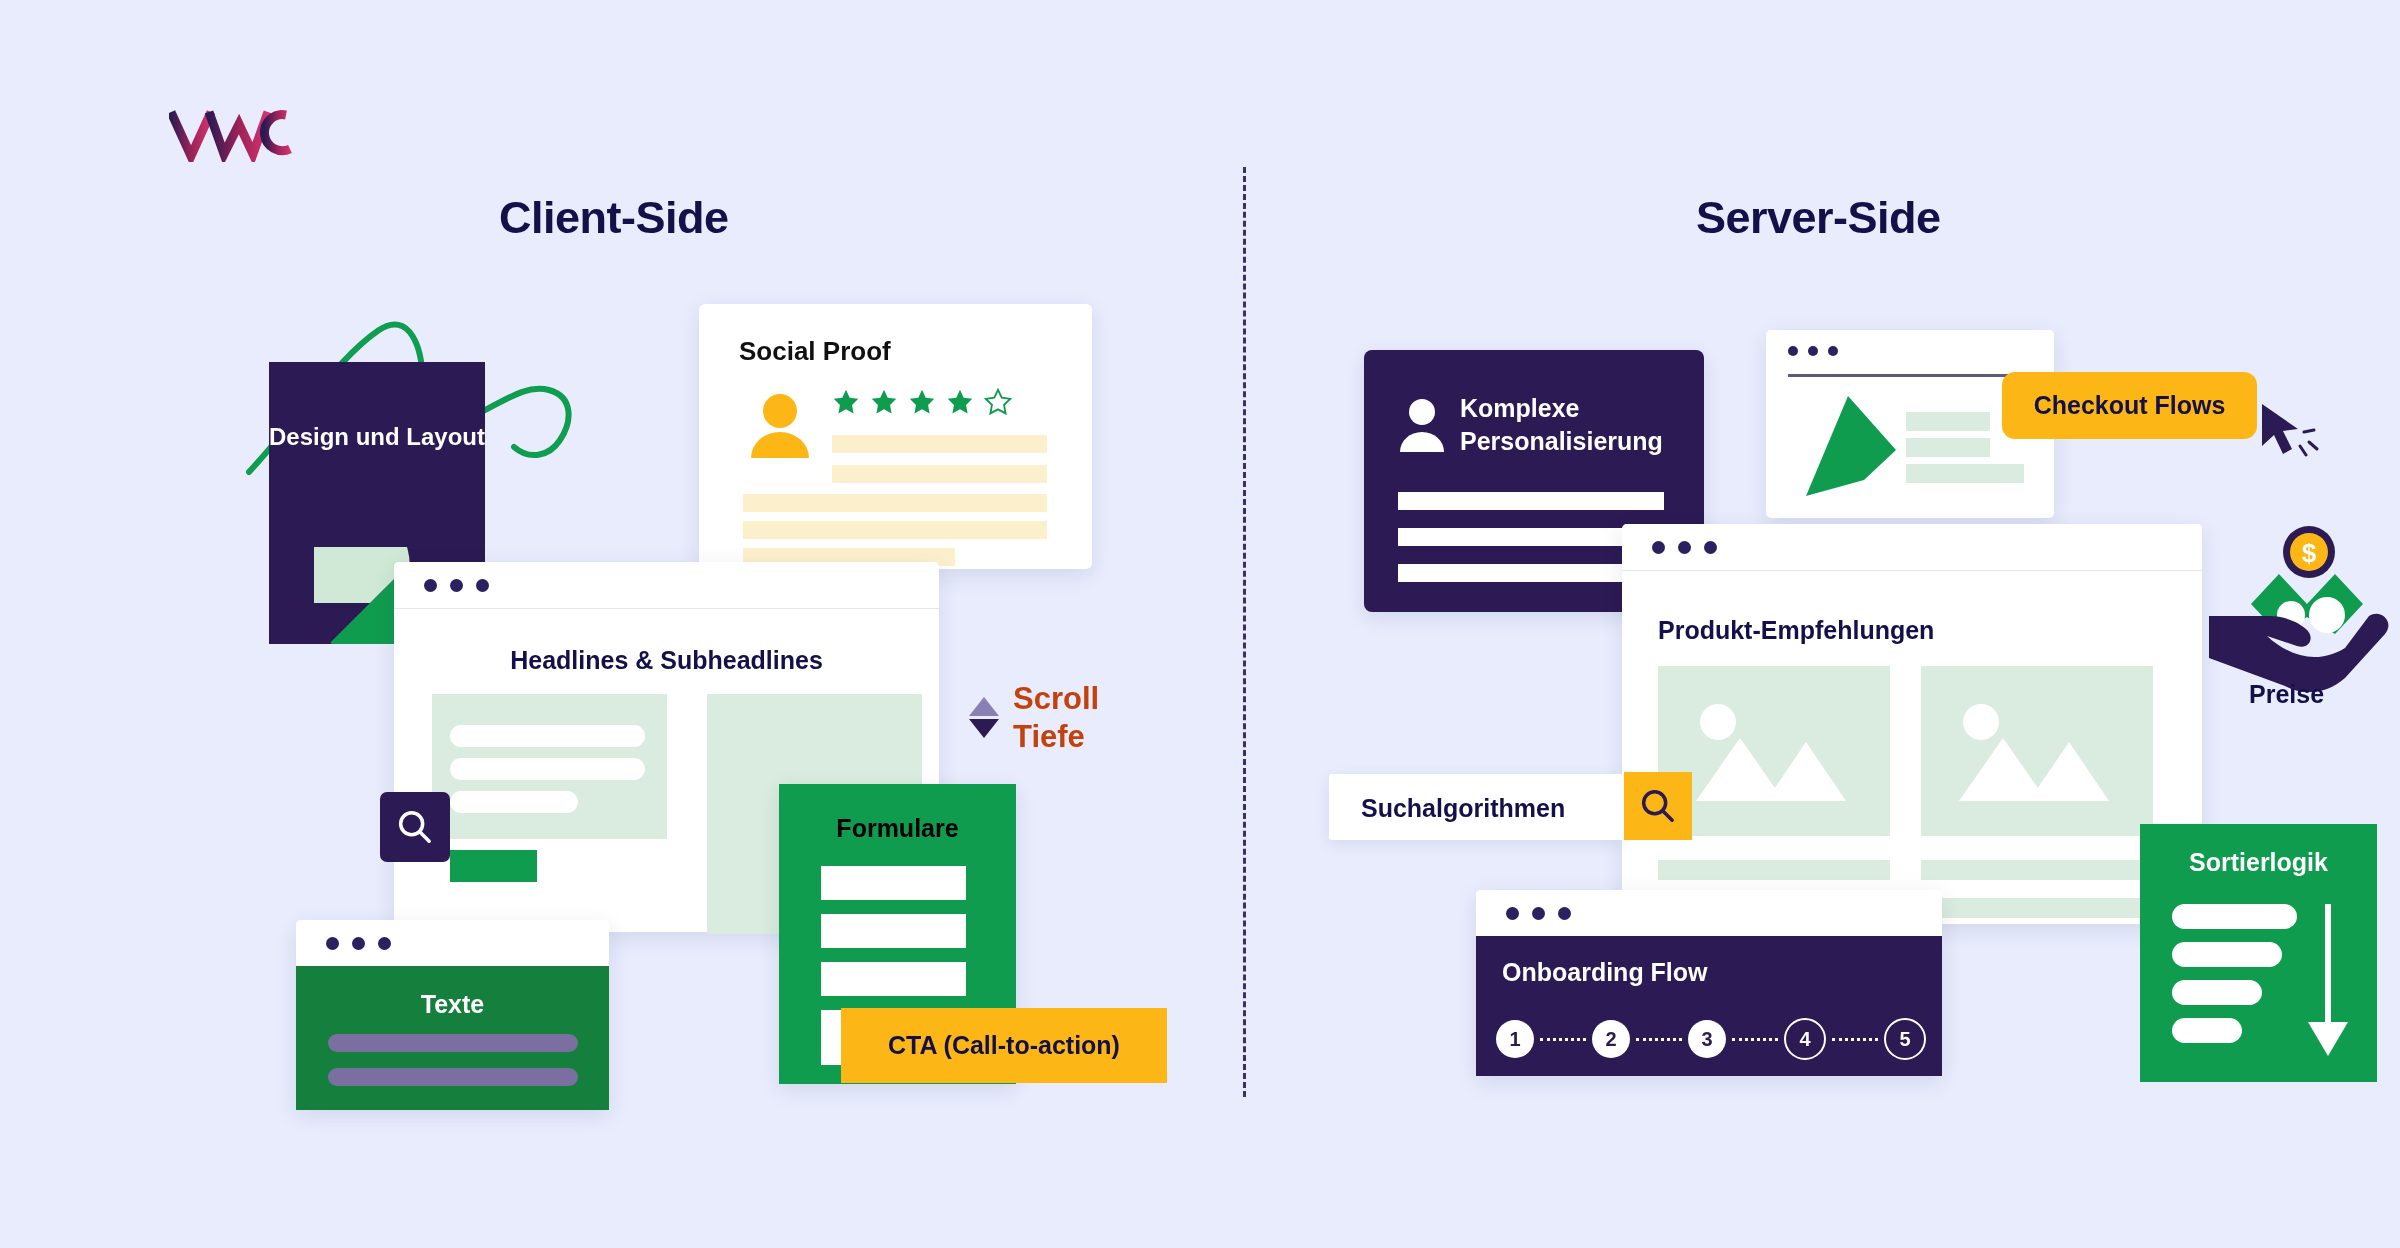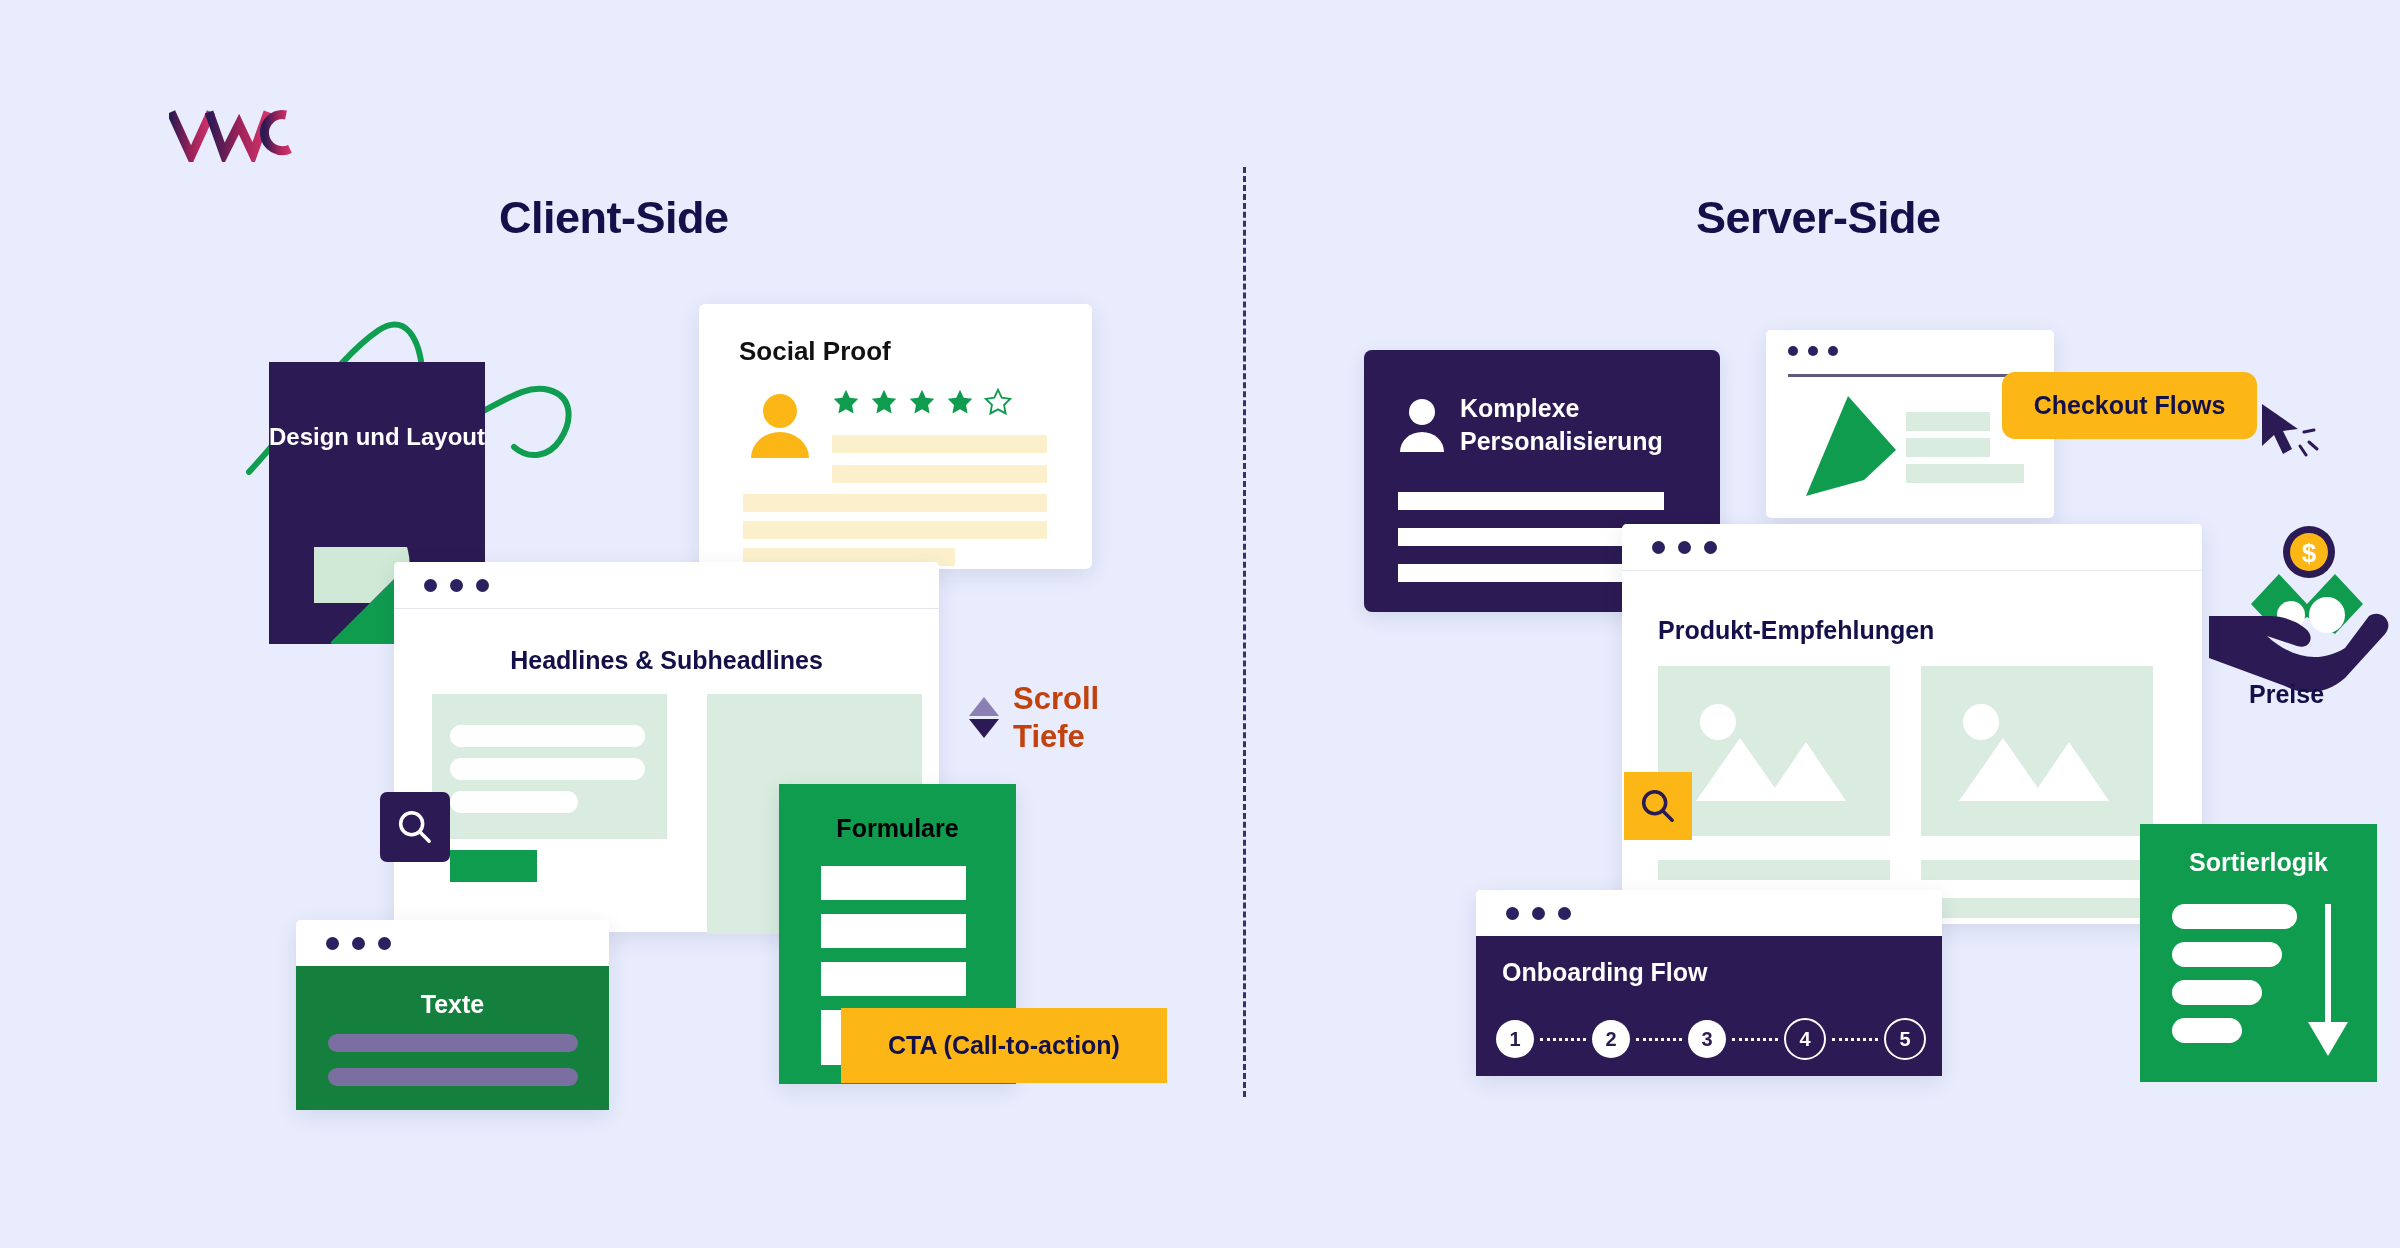--- a/index.html
+++ b/index.html
@@ -81,21 +81,21 @@
   #cta{left:797px;top:996px;width:326px;height:75px;background:#fcb716;display:flex;align-items:center;justify-content:center;}
   #cta span{font-size:25px;font-weight:bold;color:#14104a;}
 
   
   #texte-win{left:252px;top:908px;width:313px;height:190px;}
   #texte-body{position:absolute;left:0;top:46px;width:313px;height:144px;background:#15803d;}
   #texte-body .t-title{position:absolute;left:0;right:0;top:24px;text-align:center;color:#fff;font-size:25px;font-weight:bold;}
   .t-line{position:absolute;left:32px;width:250px;height:18px;border-radius:9px;background:#7a6fa0;}
 
   
-  #pers-card{left:1320px;top:338px;width:340px;height:262px;background:#2b1a53;border-radius:8px;box-shadow:0 6px 20px rgba(30,30,80,.10);padding-left:16px;}
+  #pers-card{left:1320px;top:338px;width:340px;height:262px;background:#2b1a53;border-radius:8px;box-shadow:0 6px 20px rgba(30,30,80,.10);}
   .person-icon{position:absolute;left:34px;top:48px;width:48px;height:54px;}
   #pers-card .pc-title{position:absolute;left:96px;top:42px;color:#fff;font-size:25px;font-weight:bold;line-height:1.3;}
   .pc-bar{position:absolute;left:34px;width:266px;height:18px;background:#fff;}
 
   #checkout-win{left:1722px;top:318px;width:288px;height:188px;background:#fff;}
   .ck-sep{position:absolute;left:22px;top:44px;width:244px;height:3px;background:#5f5a7d;}
   .ck-line{position:absolute;background:#d9ecdf;height:19px;}
   .green-tick{position:absolute;left:38px;top:62px;width:94px;height:108px;}
   #checkout-badge{left:1958px;top:360px;width:255px;height:67px;background:#fcb716;display:flex;align-items:center;justify-content:center;border-radius:13px;}
   #checkout-badge span{font-size:25px;font-weight:bold;color:#14104a;}
@@ -329,20 +329,23 @@
         <polygon points="38,135 82,72 126,135" fill="#fff"></polygon>
         <polygon points="108,135 148,76 188,135" fill="#fff"></polygon>
       </svg>
     </div>
     <div class="prod-line" style="left:36px;top:336px;width:232px;"></div>
     <div class="prod-line" style="left:299px;top:336px;width:232px;"></div>
     <div class="prod-line" style="left:36px;top:374px;width:232px;"></div>
     <div class="prod-line" style="left:299px;top:374px;width:232px;"></div>
   </div>
 
+  <div class="abs" id="such-pill">
+    <div class="sp-label">Suchalgorithmen</div>
+  </div>
   <div class="abs" id="such-btn">
     <svg width="40" height="40" viewBox="0 0 24 24">
       <circle cx="10" cy="10" r="6.6" fill="none" stroke="#2b1a53" stroke-width="2.1"></circle>
       <line x1="14.8" y1="14.8" x2="20.5" y2="20.5" stroke="#2b1a53" stroke-width="2.1" stroke-linecap="round"></line>
     </svg>
   </div>
 
   <div class="abs win" id="onboard-win">
     <div class="win-bar">
       <span class="dot"></span>

